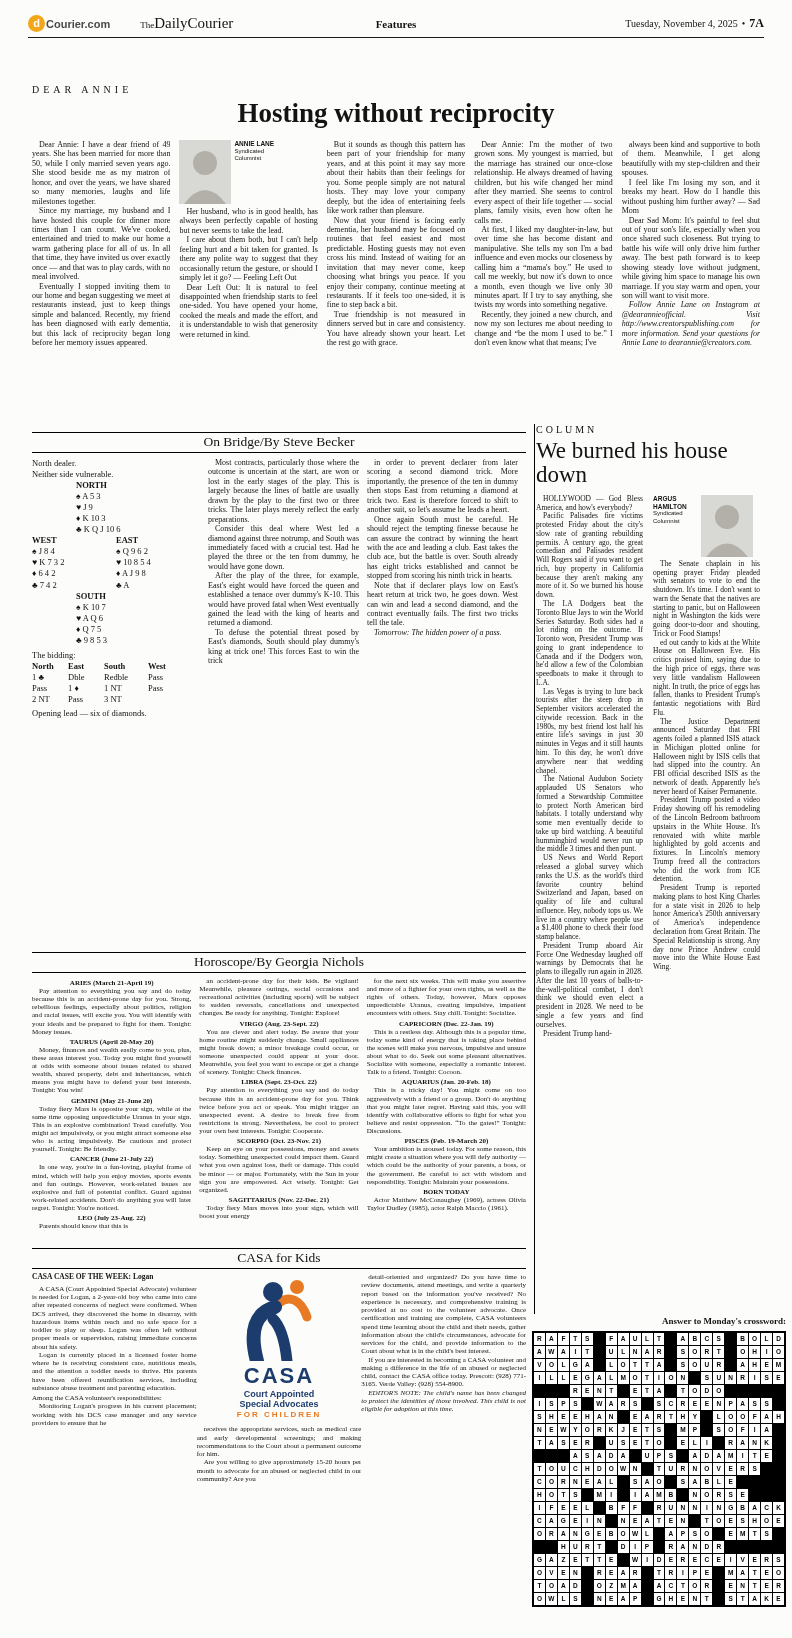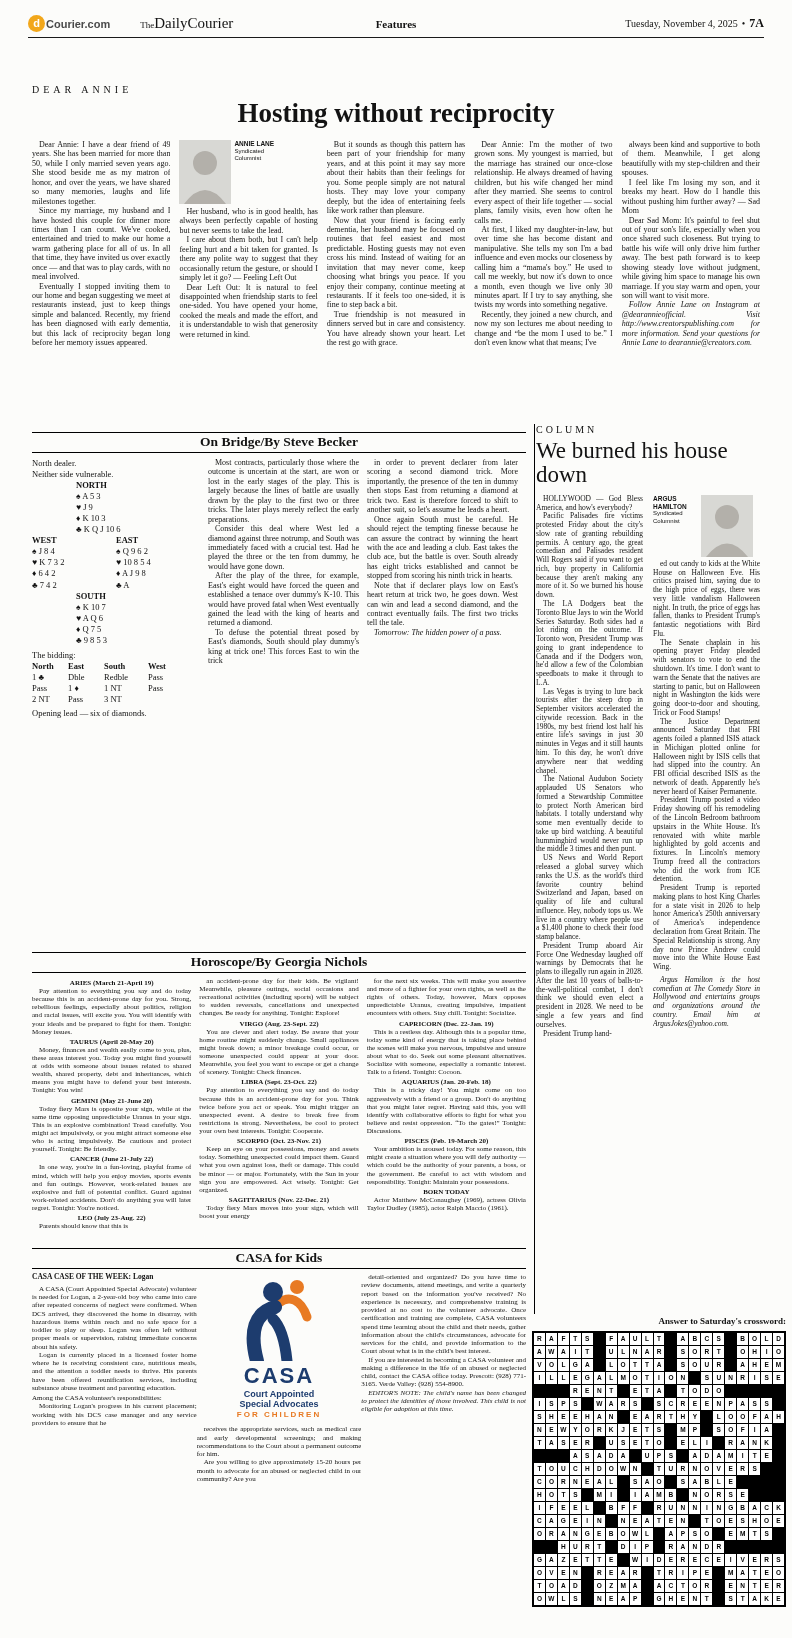--- a/index.html
+++ b/index.html
@@ -25,21 +25,21 @@
 .annie-headline{position:absolute;top:98px;left:0;width:100%;text-align:center;font-size:27px;font-weight:bold}
 .annie-cols{position:absolute;top:140px;left:32px;width:728px;height:286px;display:flex;gap:9px}
 .acol{flex:1;font-size:8px;line-height:1.18;text-align:justify;overflow:hidden}
 .photo-row{display:flex;gap:3px;margin-bottom:3px}
 .photo-sm{flex:none;display:block}
 .cap{font-family:"Liberation Sans","DejaVu Sans",sans-serif;width:52px}
 .cap-name{font-weight:bold;font-size:6.5px;line-height:1.2}
 .cap-title{font-size:6px;line-height:1.2}
 
 
-.section-title{border-top:1px solid #000;border-bottom:1px solid #000;text-align:center;font-weight:bold;font-size:13.5px;padding:1px 0 2px}
+.section-title{border-top:1px solid #000;border-bottom:1px solid #000;text-align:center;font-weight:normal;font-size:13.5px;padding:1px 0 2px}
 
 
 .bridge{position:absolute;top:432px;left:32px;width:494px;height:516px;overflow:hidden}
 .bridge-body{display:flex;gap:8px;margin-top:5px}
 .bridge-diagram{width:168px;font-size:8.5px;line-height:1.3}
 .hand-label{font-weight:bold}
 .hand-n,.hand-s{margin-left:44px}
 .we-row{display:flex}
 .hand-w{width:84px}
 .hand-e{width:84px}
@@ -275,27 +275,26 @@
             <div class="cap-title">Syndicated Columnist</div>
           </div>
           <svg class="photo-sm" width="52" height="62" viewBox="0 0 52 62">
             <rect width="52" height="62" fill="#d8d8d4"></rect>
             <circle cx="26" cy="22" r="12" fill="#b3b0aa"></circle>
             <path d="M5 62 Q26 35 47 62 Z" fill="#b3b0aa"></path>
           </svg>
         </div>
         <div>
 
-        <p class="para">ed out candy to kids at the White House on Halloween Eve. His critics praised him, saying due to the high price of eggs, there was very little vandalism Halloween night. In truth, the price of eggs has fallen, thanks to President Trump's fantastic negotiations with Bird Flu.</p>
-            <p class="para">The Senate chaplain in his opening prayer Friday pleaded with senators to vote to end the shutdown. It's time. I don't want to warn the Senate that the natives are starting to panic, but on Halloween night in Washington the kids were going door-to-door and shouting, Trick or Food Stamps!</p>
+        <p class="para">The Senate chaplain in his opening prayer Friday pleaded with senators to vote to end the shutdown. It's time. I don't want to warn the Senate that the natives are starting to panic, but on Halloween night in Washington the kids were going door-to-door and shouting, Trick or Food Stamps!</p>
+            <p class="para">ed out candy to kids at the White House on Halloween Eve. His critics praised him, saying due to the high price of eggs, there was very little vandalism Halloween night. In truth, the price of eggs has fallen, thanks to President Trump's fantastic negotiations with Bird Flu.</p>
             <p class="para">The Justice Department announced Saturday that FBI agents foiled a planned ISIS attack in Michigan plotted online for Halloween night by ISIS cells that had slipped into the country. An FBI official described ISIS as the network of death. Apparently he's never heard of Kaiser Permanente.</p>
             <p class="para">President Trump posted a video Friday showing off his remodeling of the Lincoln Bedroom bathroom upstairs in the White House. It's renovated with white marble highlighted by gold accents and fixtures. In Lincoln's memory Trump freed all the contractors who did the work from ICE detention.</p>
             <p class="para">President Trump is reported making plans to host King Charles for a state visit in 2026 to help honor America's 250th anniversary of America's independence declaration from Great Britain. The Special Relationship is strong. Any day now Prince Andrew could move into the White House East Wing.</p>
           </div>
-        <p class="para italic bio">Argus Hamilton is the host comedian at The Comedy Store in Hollywood and entertains groups and organizations around the country. Email him at ArgusJokes@yahoo.com.</p>
       </div>
     </div>
   </div>
 
   <div class="horoscope">
     <div class="section-title">Horoscope/By Georgia Nichols</div>
     <div class="h-body">
       <div class="hcol">
 
       <div class="h-entry">
@@ -407,21 +406,21 @@
 
         <p class="para">detail-oriented and organized? Do you have time to review documents, attend meetings, and write a quarterly report based on the information you've received?  No experience is necessary, and comprehensive training is provided at no cost to the volunteer advocate. Once certification and training are complete, CASA volunteers spend time learning about the child and their needs, gather information about the child's circumstances, advocate for services for the child, and provide information to the Court about what is in the child's best interest.</p>
             <p class="para">If you are interested in becoming a CASA volunteer and making a difference in the life of an abused or neglected child, contact the CASA office today. Prescott: (928) 771-3165. Verde Valley: (928) 554-8900.</p>
           </div>
         <p class="para italic">EDITOR'S NOTE: The child's name has been changed to protect the identities of those involved. This child is not eligible for adoption at this time.</p>
       </div>
     </div>
   </div>
 
   <div class="xword">
-    <div class="xw-label">Answer to Saturday's crossword:</div>
+    <div class="xw-label">Answer to Monday's crossword:</div>
     <div class="xw-grid" style="grid-template-columns: repeat(21, 1fr);">
         <div class="xw-cell">R</div>
         <div class="xw-cell">A</div>
         <div class="xw-cell">F</div>
         <div class="xw-cell">T</div>
         <div class="xw-cell">S</div>
         <div class="xw-cell black"></div>
         <div class="xw-cell">F</div>
         <div class="xw-cell">A</div>
         <div class="xw-cell">U</div>

